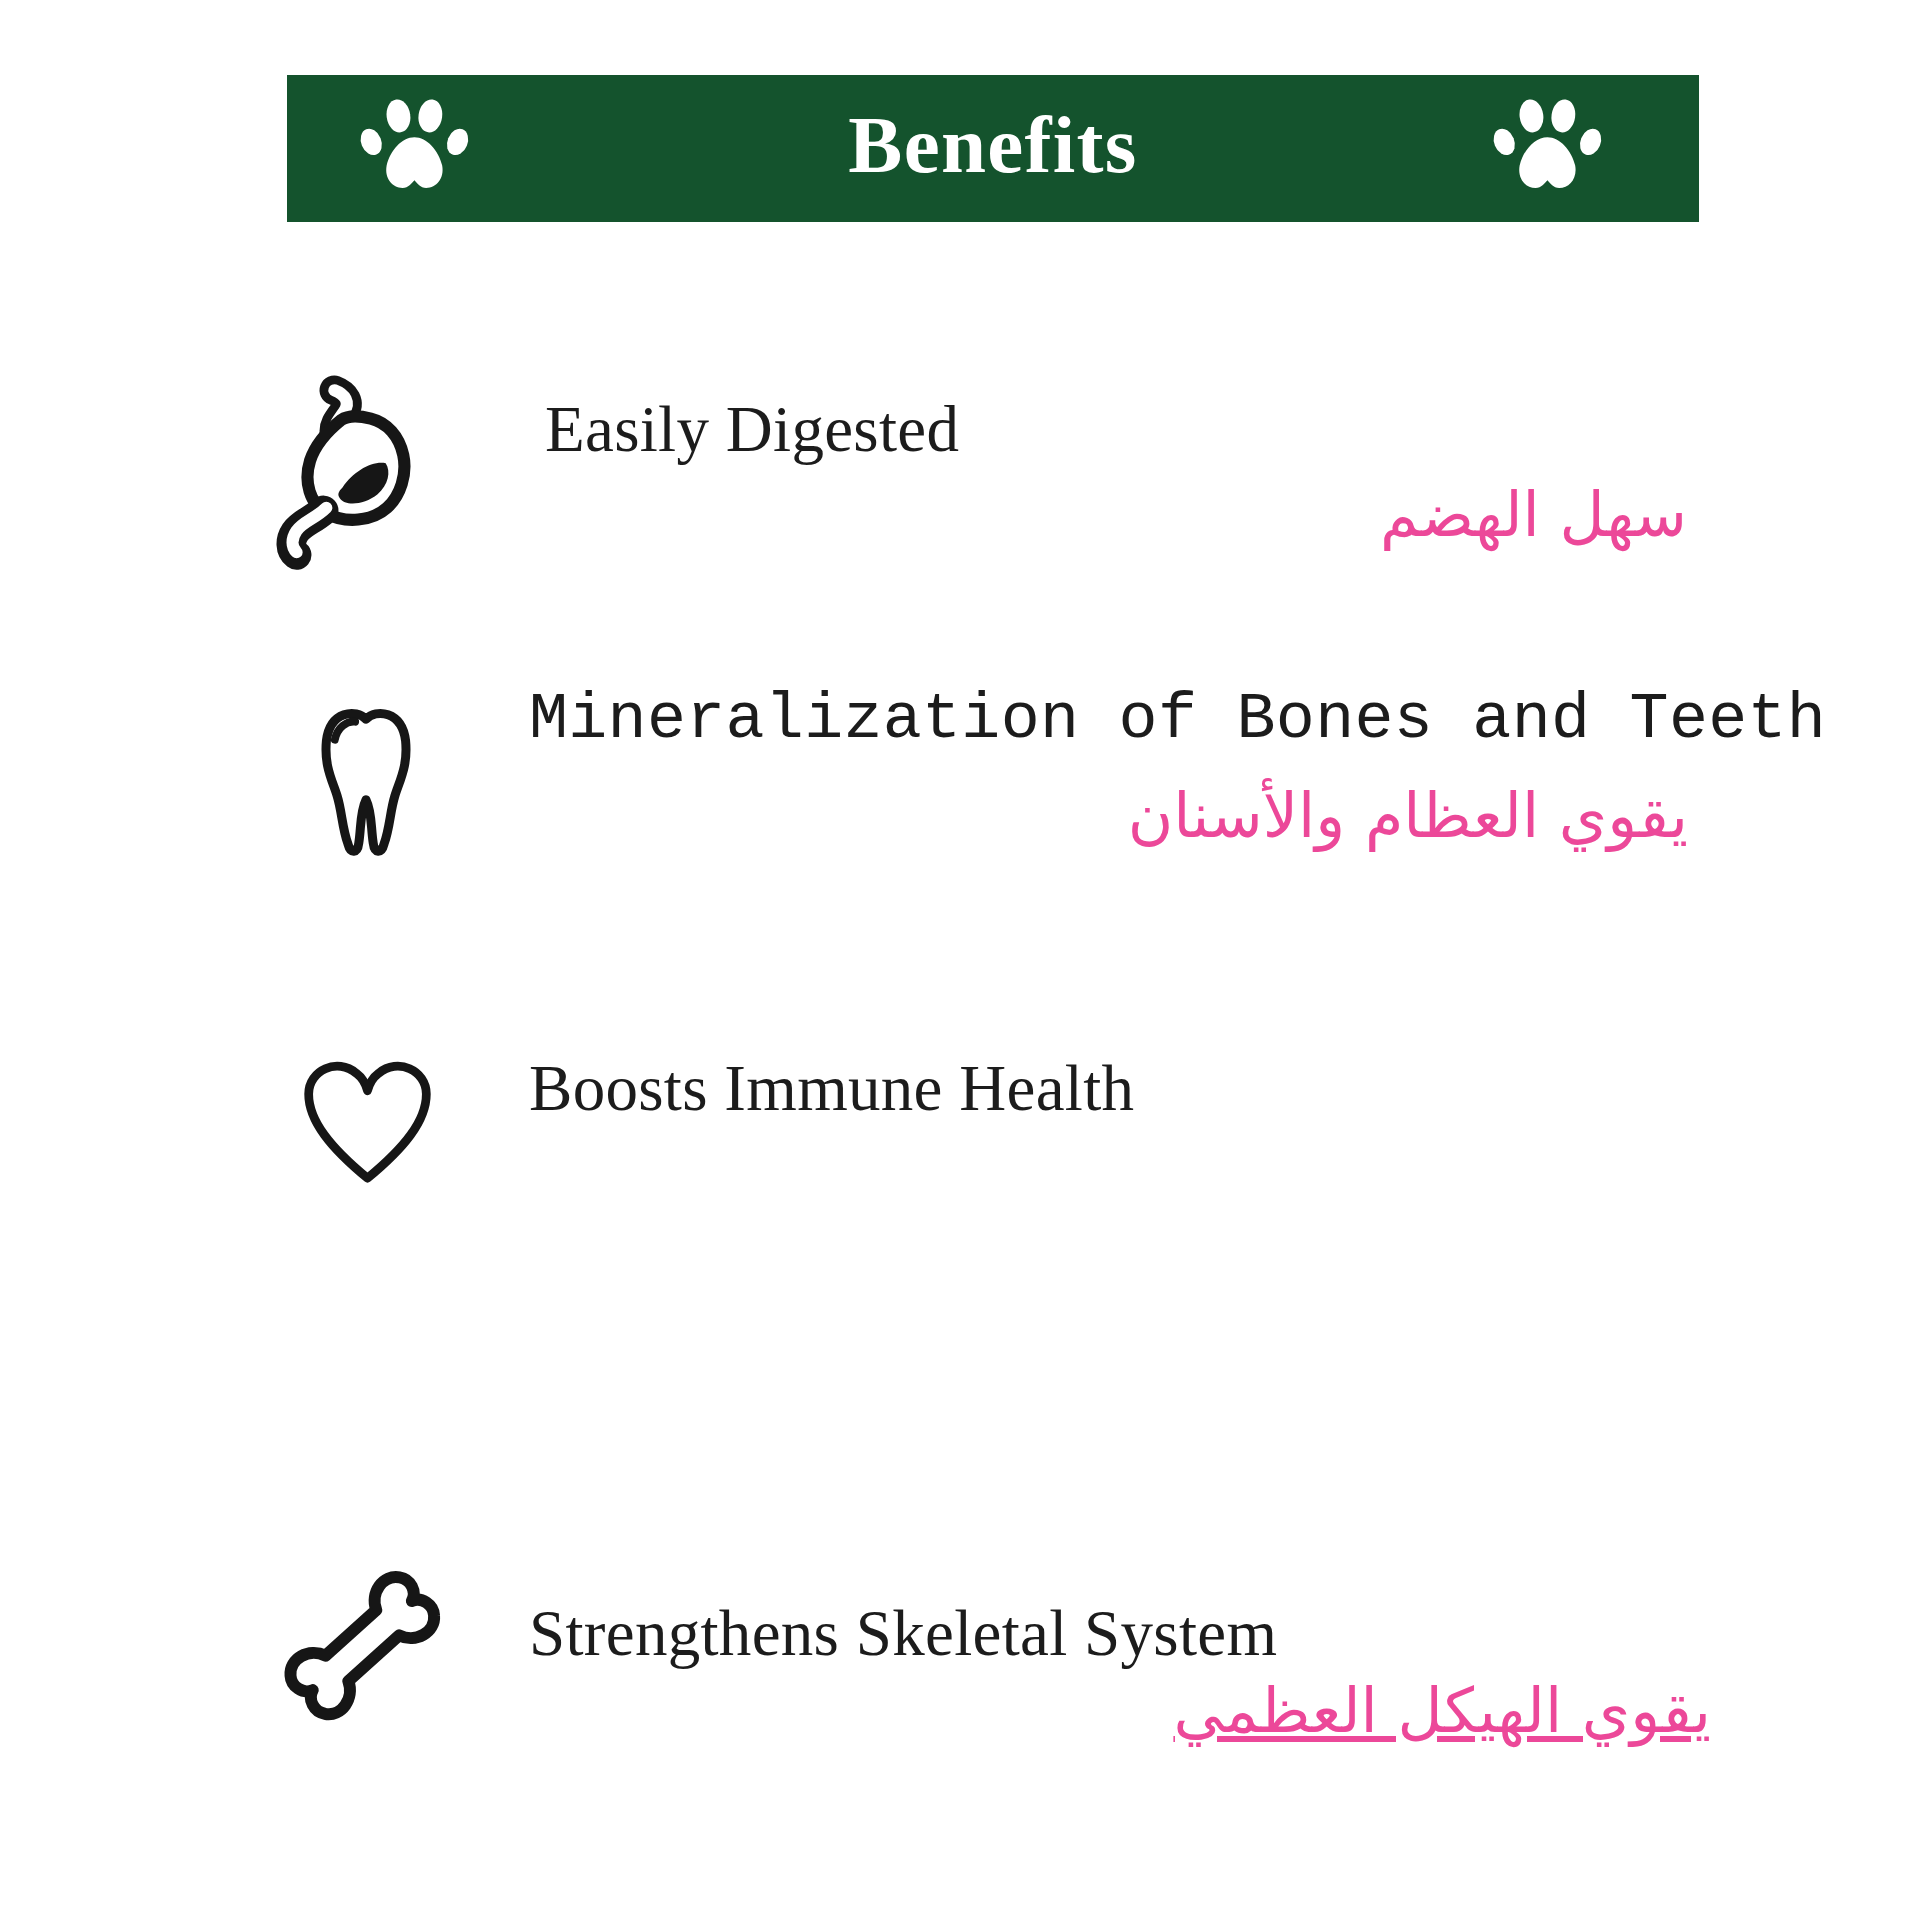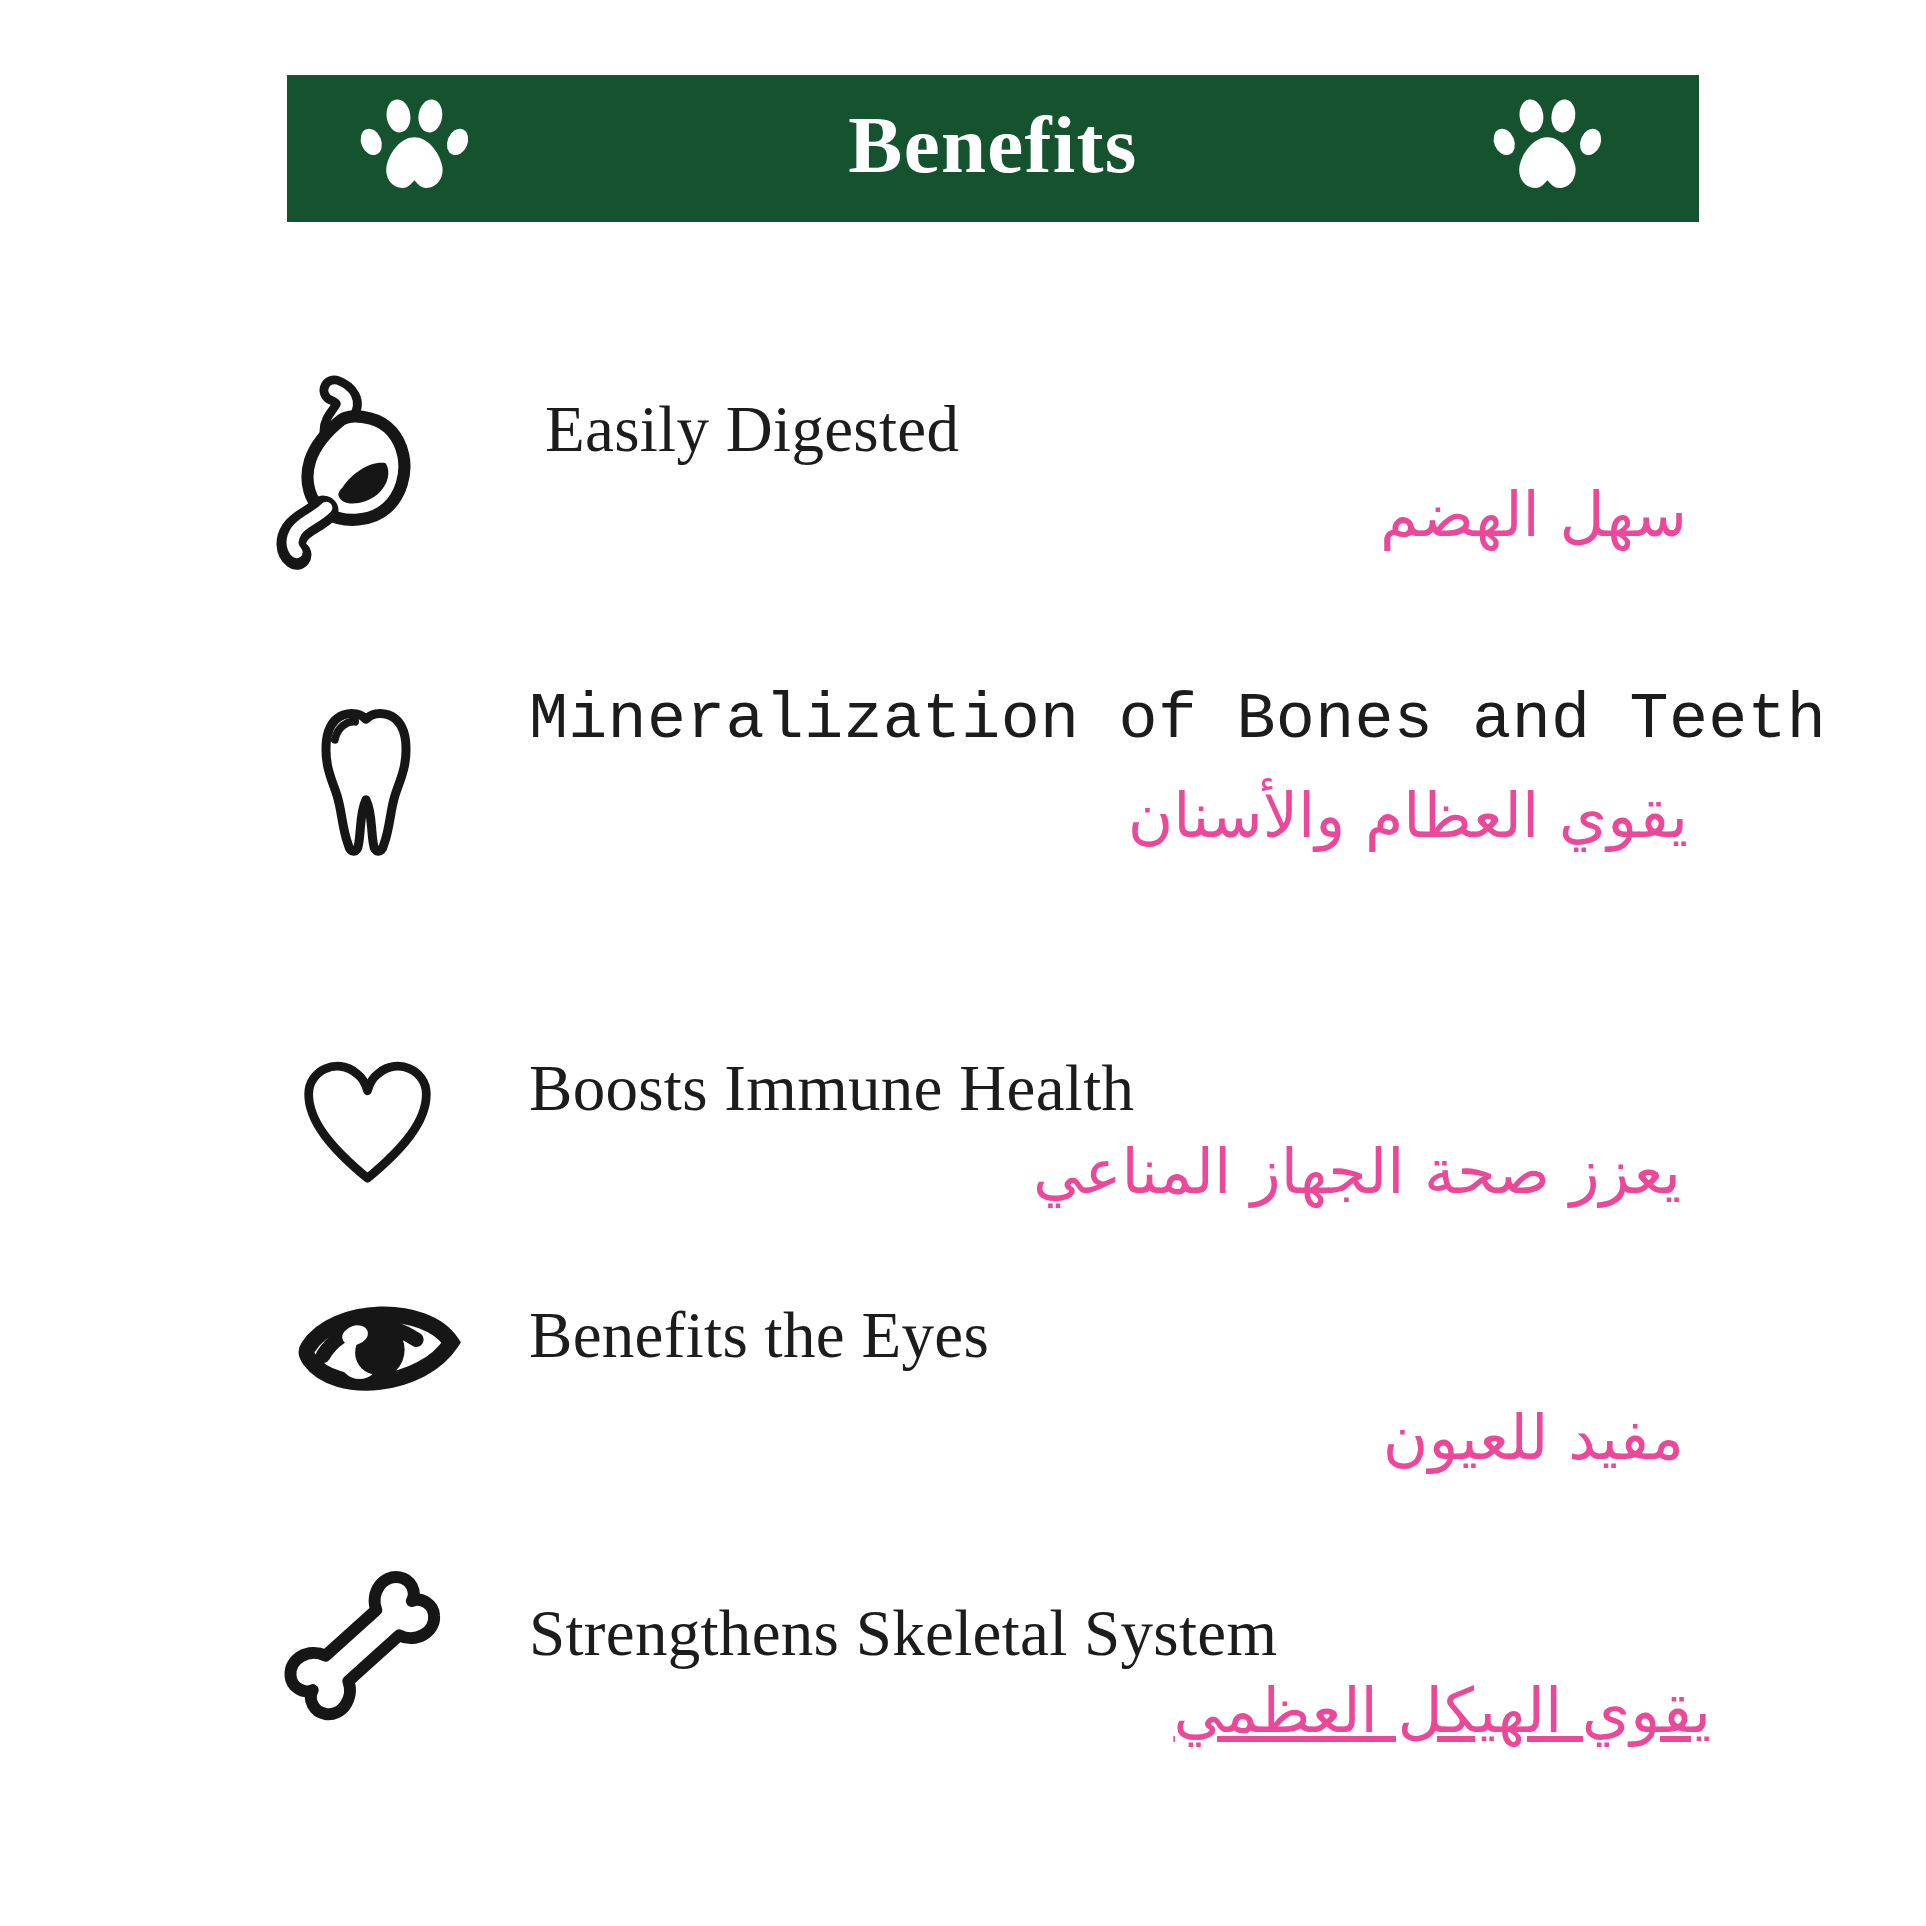--- a/index.html
+++ b/index.html
@@ -128,37 +128,22 @@
     <div class="label-ar" lang="ar" dir="rtl" style="right:238px; top:86px;">يقوي العظام والأسنان</div>
   </section>
 
   <section class="benefit" style="top:1038px; height:208px;">
     <div class="icon-box" style="left:288px; top:2.6px; width:159px; height:152px;">
       <svg viewBox="0 0 100 95" aria-hidden="true">
         <path class="stroke-ico" stroke-width="5.5" stroke-linejoin="round" d="M50,86 C27,67 13,50 13,33 C13,18 31,10 43,20 C47,23 49,27 50,31 C51,27 53,23 57,20 C69,10 87,18 87,33 C87,50 73,67 50,86 Z"></path>
       </svg>
     </div>
     <div class="label-en" style="left:529px; top:18px;">Boosts Immune Health</div>
-    <div class="label-ar" lang="ar" dir="rtl" style="right:245px; top:92px;">يعزز صحة الجهاز المناعي</div>
   </section>
 
-  <section class="benefit" style="top:1291px; height:201px;">
-    <div class="icon-box" style="left:288px; top:2.6px; width:175px; height:97px;">
-      <svg viewBox="0 0 120 66" aria-hidden="true">
-        <path d="M112,33 C94,6 32,8 14,36 C12,39 12,41 15,45 C33,70 92,64 112,33 Z" stroke="#161616" stroke-width="11" fill="none" stroke-linejoin="miter"></path>
-        <path d="M24,42 C36,22 64,15 88,31" stroke="#161616" stroke-width="10" fill="none" stroke-linecap="round"></path>
-        <circle cx="60" cy="38" r="20" fill="#161616"></circle>
-        <circle cx="49" cy="44" r="14" fill="#ffffff"></circle>
-        <circle cx="61" cy="40" r="15" fill="#161616"></circle>
-        <ellipse cx="46" cy="28" rx="9" ry="6.5" transform="rotate(-18 46 28)" fill="#ffffff"></ellipse>
-      </svg>
-    </div>
-    <div class="label-en" style="left:529px; top:11.7px;">Benefits the Eyes</div>
-    <div class="label-ar" lang="ar" dir="rtl" style="right:242px; top:105px;">مفيد للعيون</div>
-  </section>
 
   <section class="benefit" style="top:1531px; height:247px;padding-left:36px;">
     <div class="icon-box" style="left:266px; top:5.2px; width:188px; height:214px;">
       <svg viewBox="0 0 110 110" aria-hidden="true">
         <path class="stroke-ico" stroke-width="7" stroke-linejoin="round" transform="rotate(-42 55 55)" d="M35,47 L75,47 C79,37 92,34 98,42 C102,47 100,55 94,57 C100,59 102,67 98,72 C92,80 79,77 75,67 L35,67 C31,77 18,80 12,72 C8,67 10,59 16,57 C10,55 8,47 12,42 C18,34 31,37 35,47 Z"></path>
       </svg>
     </div>
     <div class="label-en" style="left:529px; top:70px;">Strengthens Skeletal System</div>
     <div class="label-ar" lang="ar" dir="rtl" style="right:251px; top:138px;text-decoration:underline;">يقوي الهيكل العظمي</div>
   </section>

